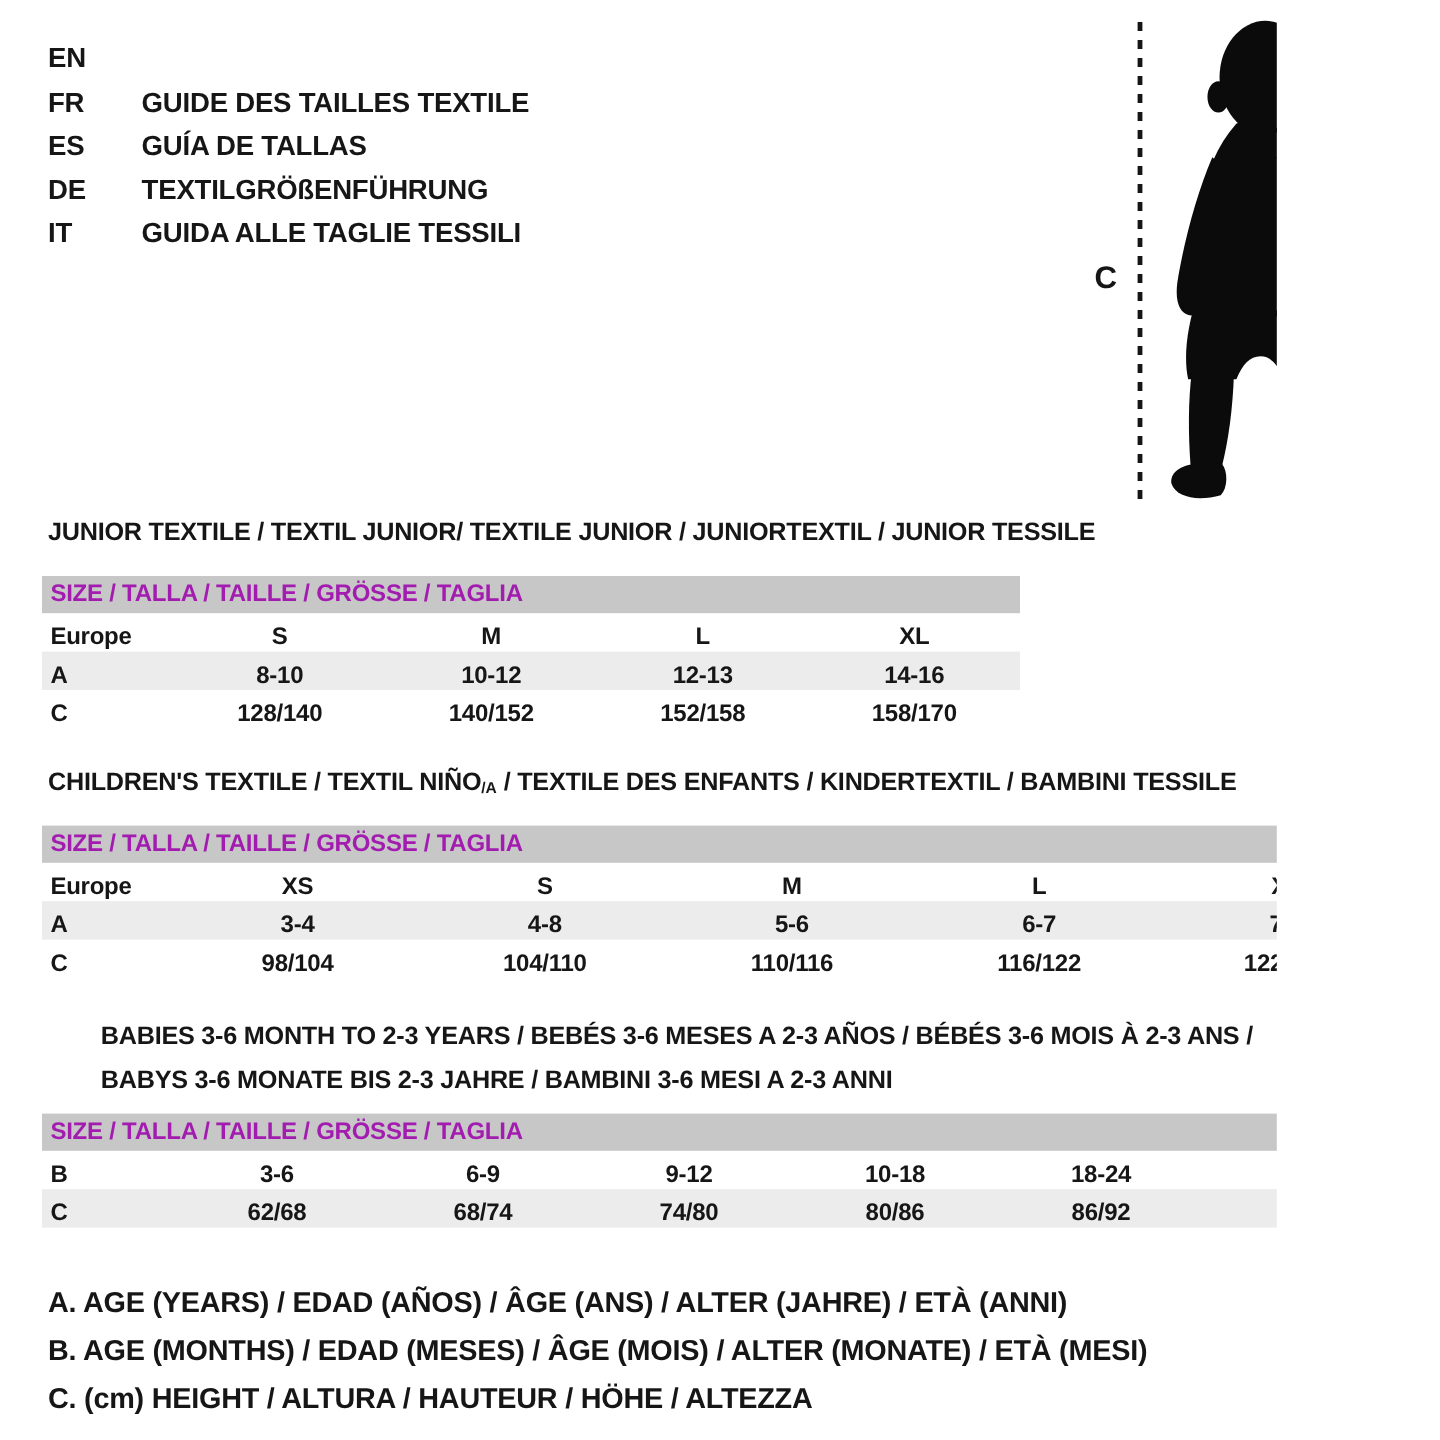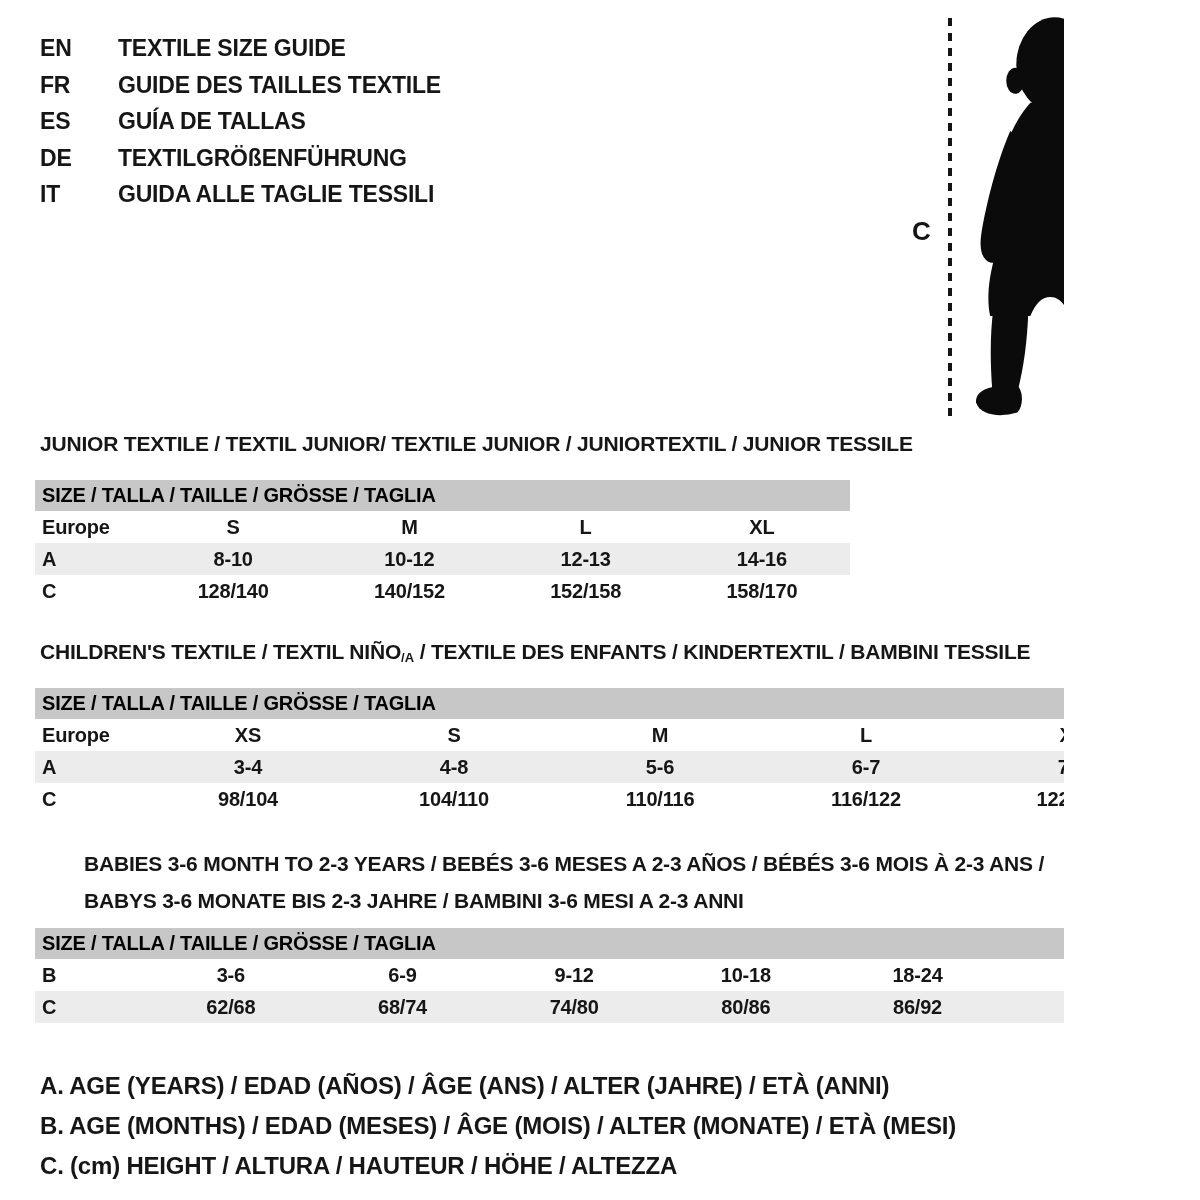--- a/index.html
+++ b/index.html
@@ -25,40 +25,39 @@
   .baby-figure { position:absolute; left:966px; top:12px; width:176px; height:408px; }
 
   
   .section-title { position:absolute; font-size:21px; white-space:nowrap; }
   .section-title .subscr { font-size:13px; position:relative; top:3px; letter-spacing:0; }
   .two-line { line-height:37px;margin-left:44px; }
 
   .stable { position:absolute; }
   .sbar {
     height:31px; background:#c7c7c7; display:flex; align-items:center;
-    padding-left:7px; font-size:20px; color:#000000; white-space:nowrap;
+    padding-left:7px; font-size:20px; color:#a21caf; white-space:nowrap;
   }
-  .trow { display:flex; height:32px; align-items:center; font-size:20px; }
+  .trow { display:flex; height:32px; align-items:flex-end; font-size:20px; }
   .rows .trow:nth-child(even) { background:#ececec; }
   .rlabel { width:110px; padding-left:7px; }
   .cell { flex:1; text-align:center; }
 
   
   .legend { position:absolute; left:40px; top:1066px; font-size:24px; line-height:40px; }
   .legend div { white-space:nowrap; }
 </style>
 </head>
 <body>
 
 <div class="page">
 
   <div class="lang-block">
     <div class="lang-row">
       <span class="lang-code">EN</span>
-      <span class="lang-label">TEXTILE SIZE GUIDE</span>
     </div>
     <div class="lang-row">
       <span class="lang-code">FR</span>
       <span class="lang-label">GUIDE DES TAILLES TEXTILE</span>
     </div>
     <div class="lang-row">
       <span class="lang-code">ES</span>
       <span class="lang-label">GUÍA DE TALLAS</span>
     </div>
     <div class="lang-row">

